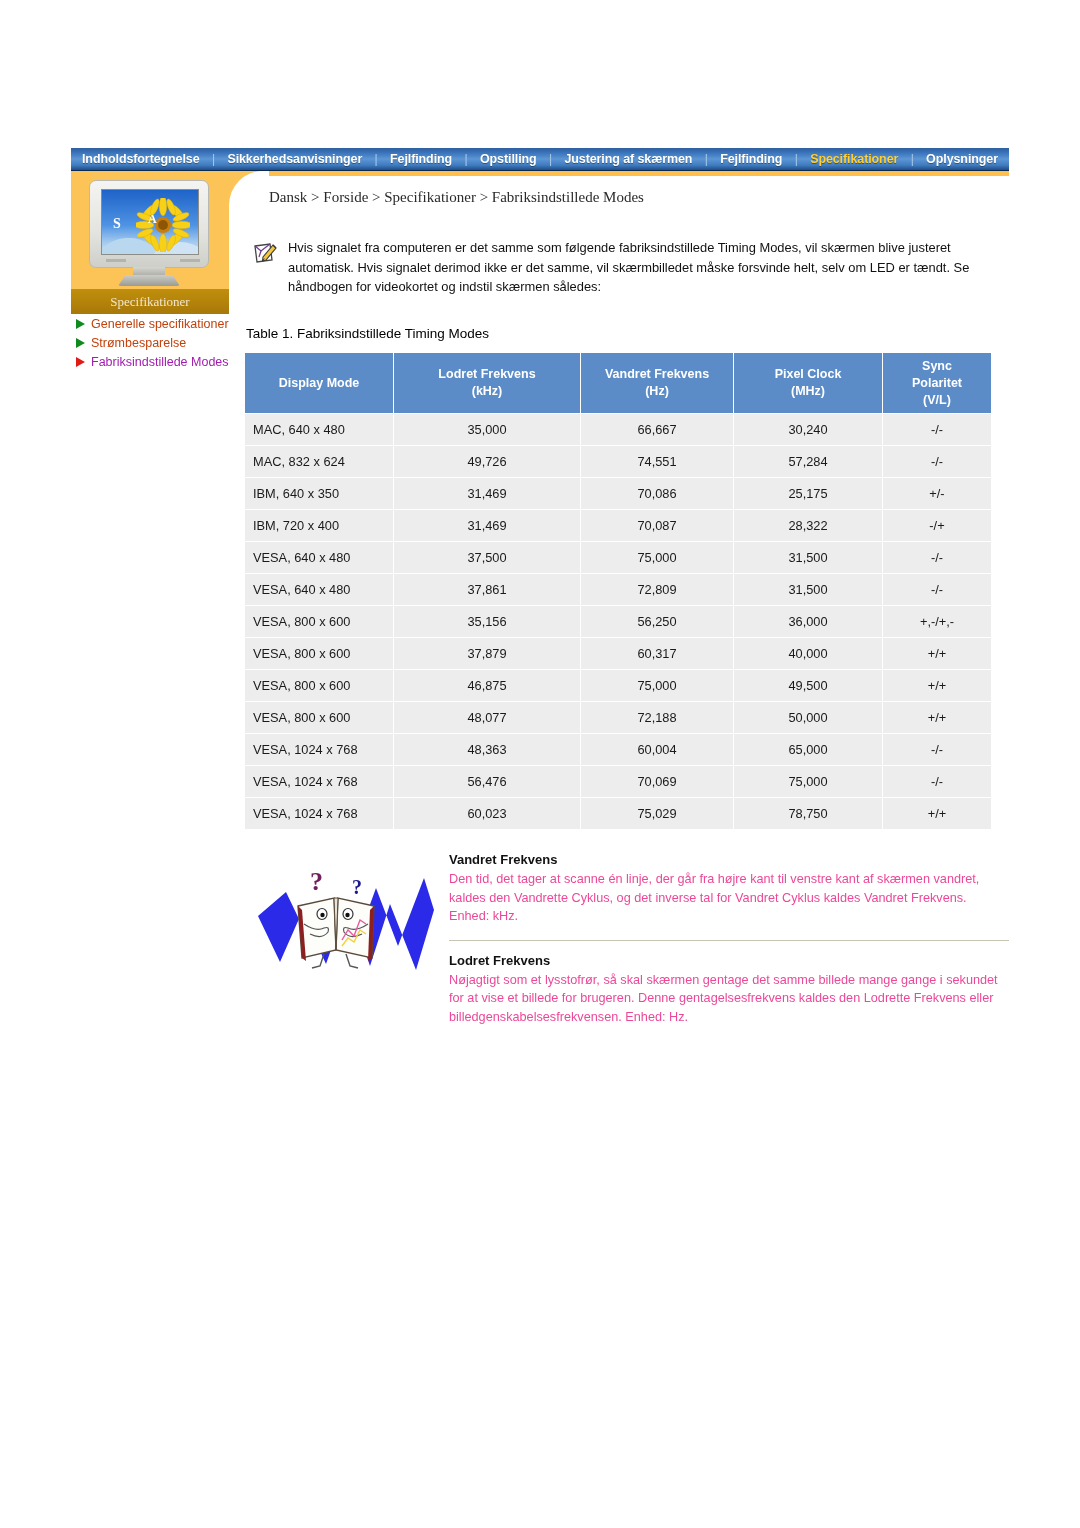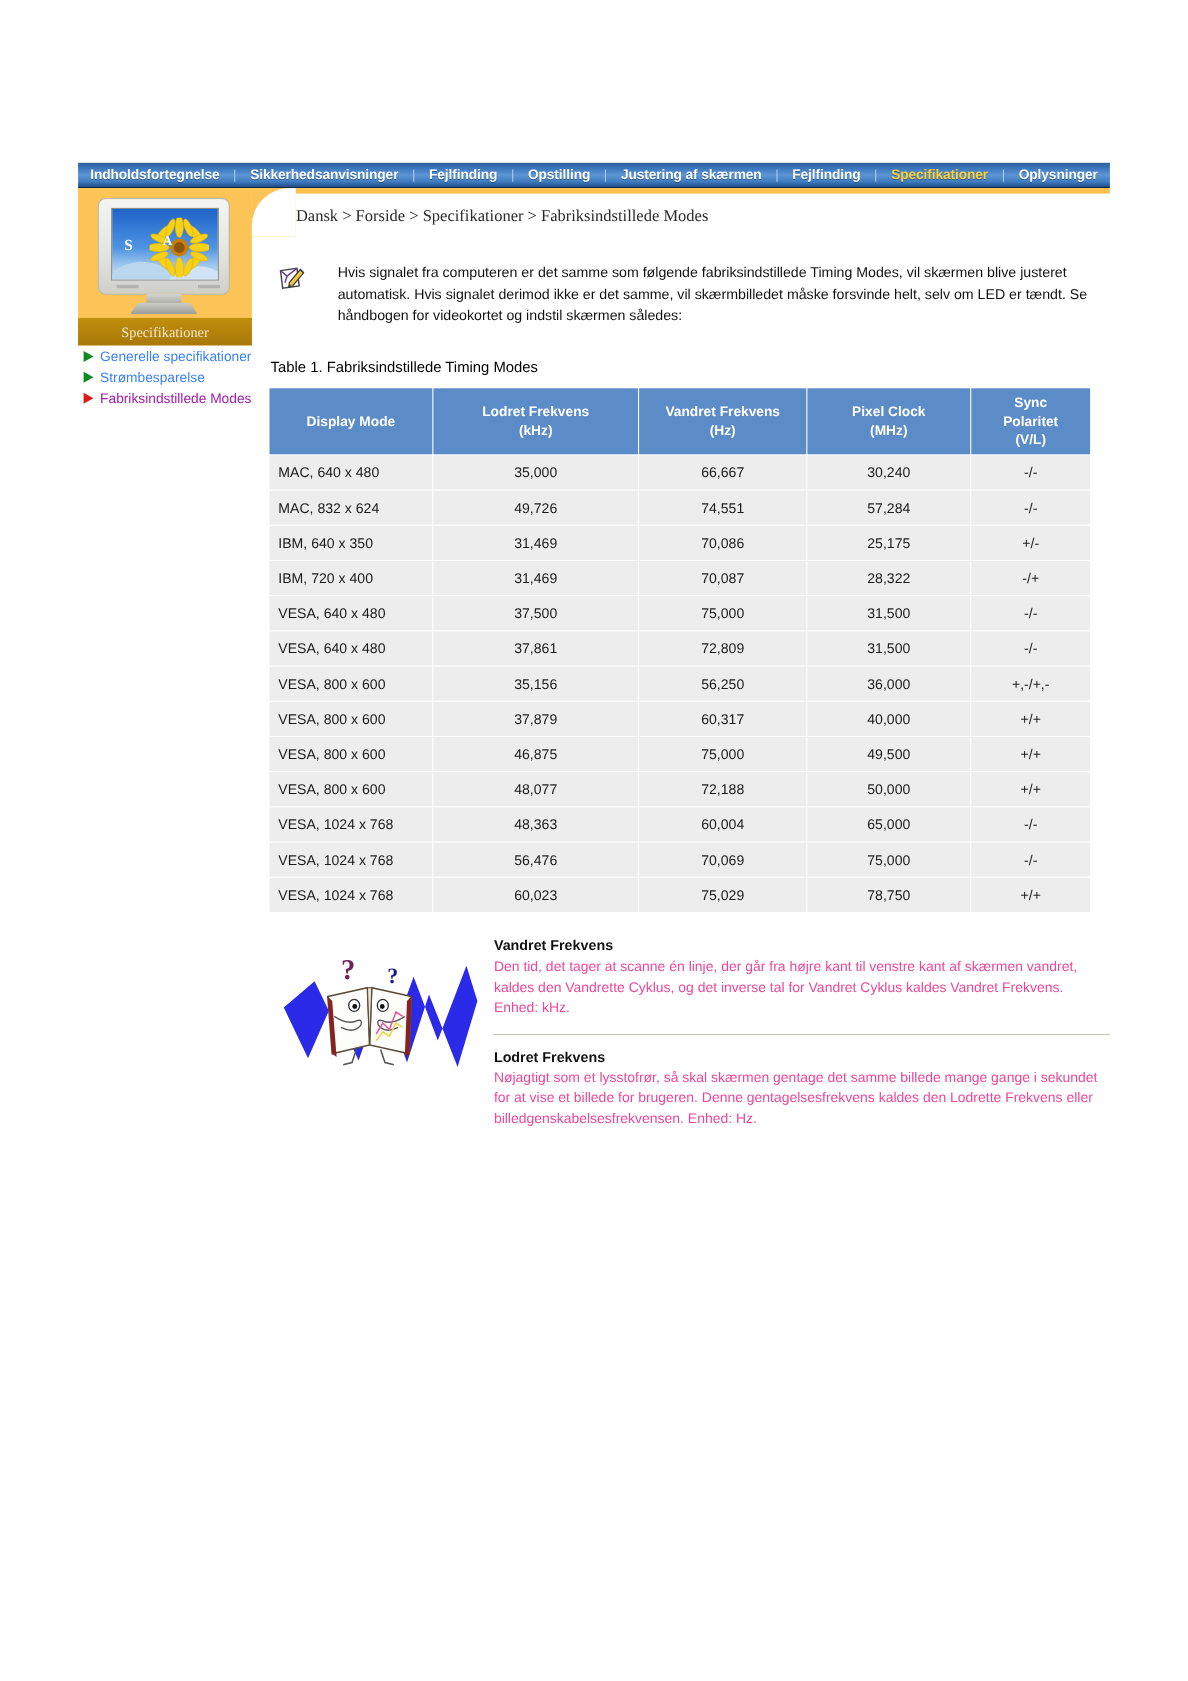--- a/index.html
+++ b/index.html
@@ -210,21 +210,21 @@
     width: 0; height: 0;
     border-top: 5.5px solid transparent;
     border-bottom: 5.5px solid transparent;
     border-left: 9px solid #0f8a1e;
     margin-top: 3px;
     margin-right: 6px;
     flex: none;
   }
   .arrow.red { border-left-color: #e01b16; }
   .side-link .txt {
-    color: #3b82f6;
+    color: #c2410c;
     font-size: 12.5px;
   }
   .side-link.active .txt { color: #a21caf; }
 
   
   #breadcrumb {
     position: absolute;
     left: 269px;
     top: 189px;
     width: 740px;
@@ -240,21 +240,20 @@
     top: 238px;
     width: 756px;
     display: flex;
     align-items: flex-start;
   }
   #note-icon { width: 36px; flex: none; margin-top: 2px; }
   #note-text {
     font-size: 12.9px;
     line-height: 19.5px;
     color: #111111;
-    margin-left: 19px;
   }
 
   
   #table-title {
     position: absolute;
     left: 246px;
     top: 326px;
     font-size: 13.5px;
     font-weight: normal;
     color: #000000;

